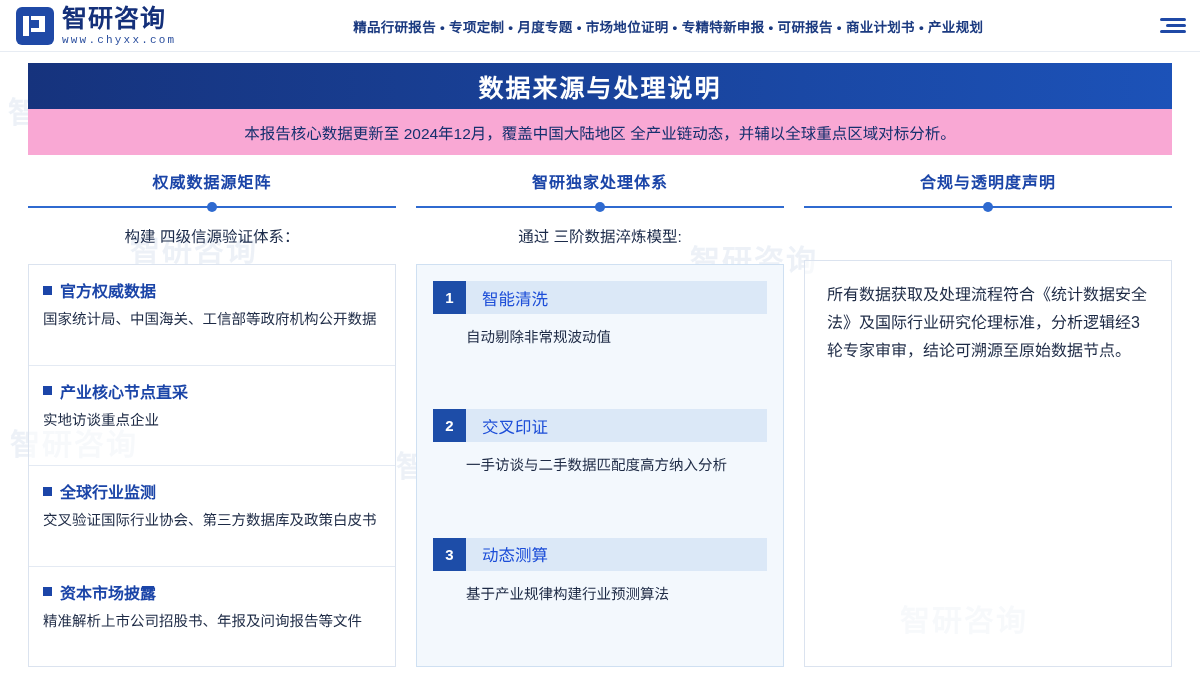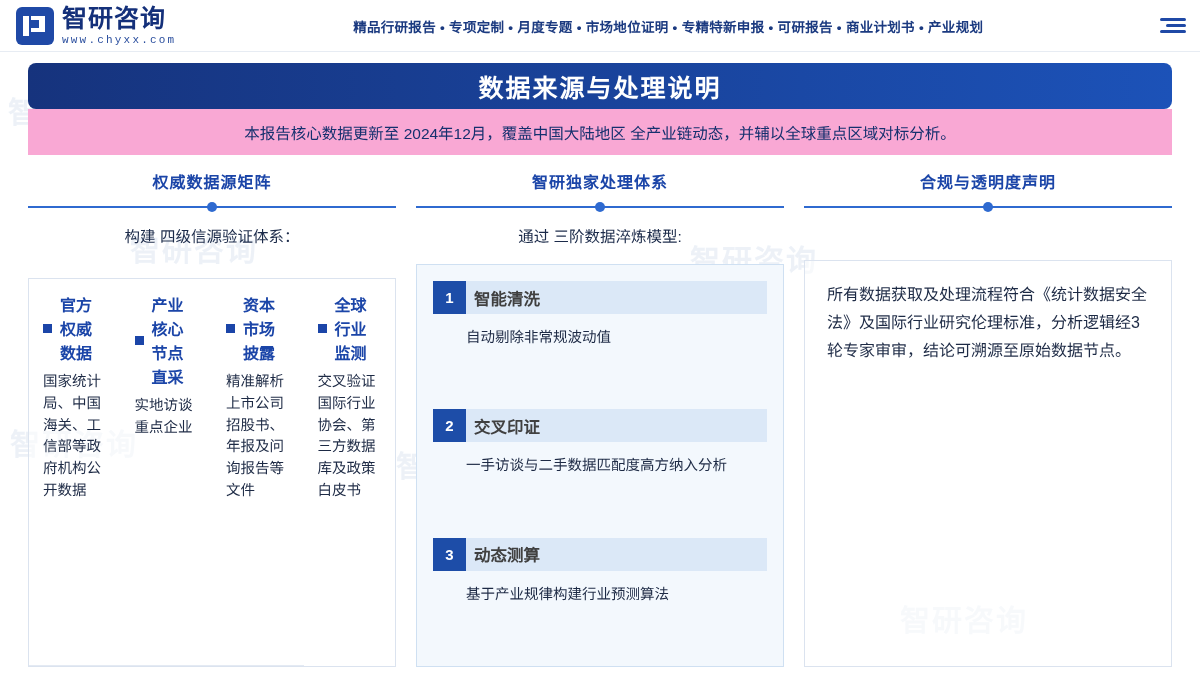--- a/index.html
+++ b/index.html
@@ -63,21 +63,21 @@
   .menu-icon i:nth-child(1) { width: 26px; }
   .menu-icon i:nth-child(2) { width: 20px; }
   .menu-icon i:nth-child(3) { width: 26px; }
 
   
   .banner {
     position: relative; z-index: 2;
     margin: 11px 28px 0 28px;
     height: 46px;
     background: linear-gradient(90deg, #16337d 0%, #1c52b8 100%);
-    display: flex; align-items: center; justify-content: center; border-radius: 8px;
+    display: flex; align-items: center; justify-content: center;
   }
   .banner h1 {
     color: #fff; font-size: 25px; font-weight: bold; letter-spacing: 2px;
   }
 
   
   .subtitle {
     position: relative; z-index: 2;
     margin: 0 28px;
     height: 46px;
@@ -116,25 +116,25 @@
     background: #2f6ad0; transform: translateX(-50%);
   }
   .col-sub {
     margin-top: 12px;
     text-align: center;
     font-size: 15.5px; color: #1c2b4a;
   }
 
   
   .src-list {
-    margin-top: 32px;
+    margin-top: 18px;
     border: 1px solid #dbe3ef;
     background: rgba(255,255,255,.55);
     flex: 1;
-    display: flex; flex-direction: row;
+    display: flex; flex-direction: column;
   }
   .src-item {
     padding: 13px 14px 14px 14px;
     border-bottom: 1px solid #e4eaf3;
     flex: 1;
   }
   .src-item:last-child { border-bottom: none; }
   .src-title {
     display: flex; align-items: center; gap: 8px;
     font-size: 16px; font-weight: bold; color: #1b45a8;
@@ -164,22 +164,22 @@
     height: 33px;
   }
   .step-num {
     width: 33px; min-width: 33px;
     background: #1d4da8; color: #fff;
     font-size: 15px; font-weight: bold;
     display: flex; align-items: center; justify-content: center;
   }
   .step-name {
     flex: 1; display: flex; align-items: center;
-    padding-left: 8px;
-    font-size: 16.5px; font-weight: bold; color: #404040;
+    padding-left: 16px;
+    font-size: 16.5px; font-weight: normal; color: #1d4ed8;
   }
   .step-body {
     margin: 12px 0 0 33px;
     font-size: 14.5px; color: #1d2a45; line-height: 1.55;
   }
 
   
   .statement {
     margin-top: 18px;
     border: 1px solid #dbe3ef;
@@ -257,30 +257,30 @@
       <div class="src-item">
         <div class="src-title">
           <span class="sq"></span>
           <span>产业核心节点直采</span>
         </div>
         <div class="src-desc">实地访谈重点企业</div>
       </div>
       <div class="src-item">
         <div class="src-title">
           <span class="sq"></span>
-          <span>资本市场披露</span>
-        </div>
-        <div class="src-desc">精准解析上市公司招股书、年报及问询报告等文件</div>
+          <span>全球行业监测</span>
+        </div>
+        <div class="src-desc">交叉验证国际行业协会、第三方数据库及政策白皮书</div>
       </div>
       <div class="src-item">
         <div class="src-title">
           <span class="sq"></span>
-          <span>全球行业监测</span>
-        </div>
-        <div class="src-desc">交叉验证国际行业协会、第三方数据库及政策白皮书</div>
+          <span>资本市场披露</span>
+        </div>
+        <div class="src-desc">精准解析上市公司招股书、年报及问询报告等文件</div>
       </div>
     </div>
   </div>
 
   <div class="col col-mid">
     <div class="col-head">智研独家处理体系</div>
     <div class="col-rule">
         <span class="line"></span>
         <span class="dot"></span>
       </div>

